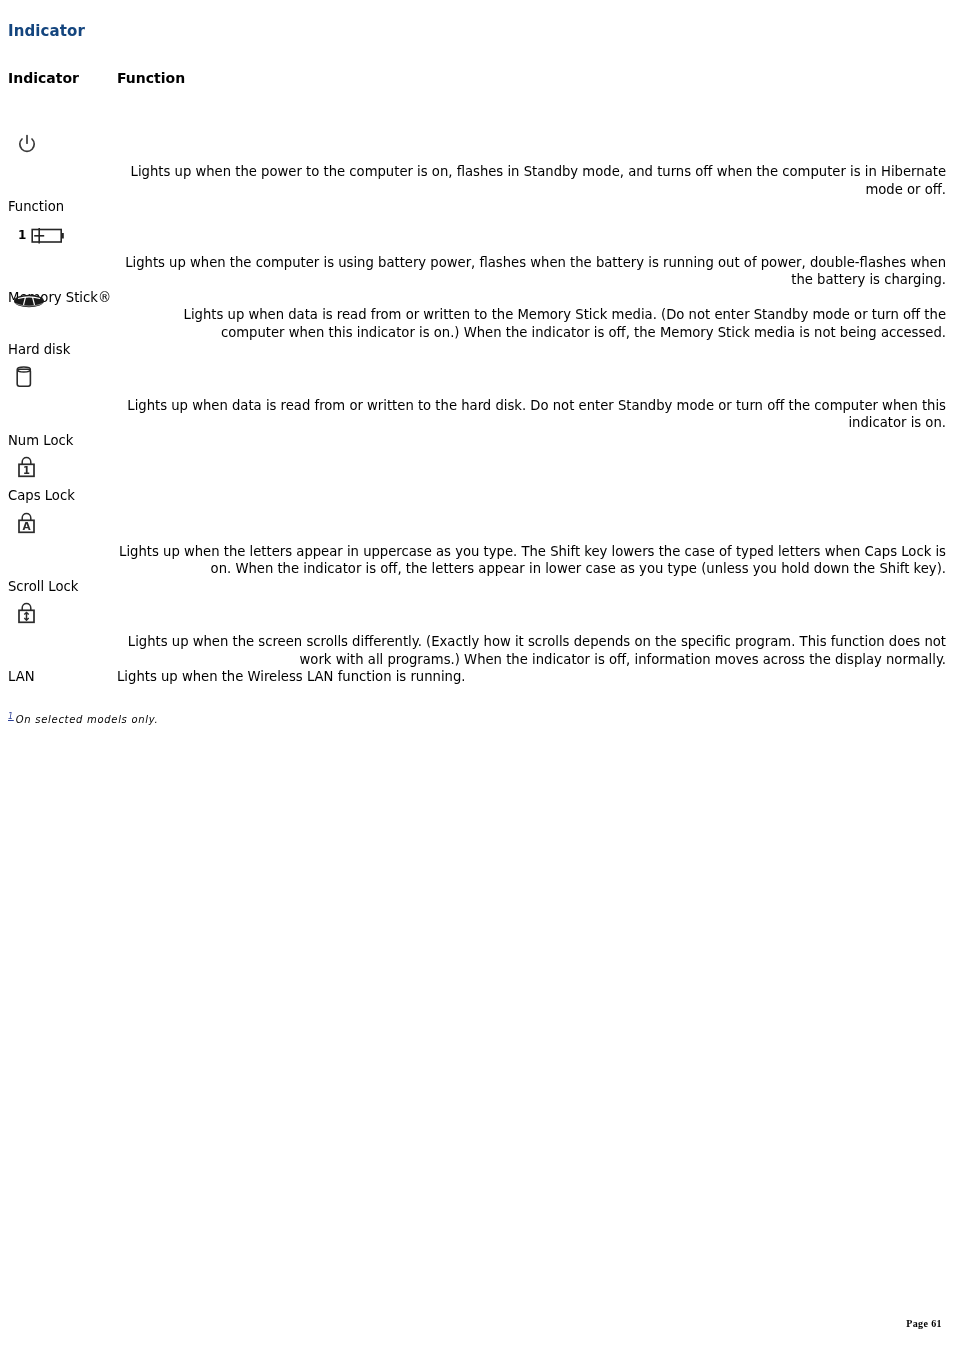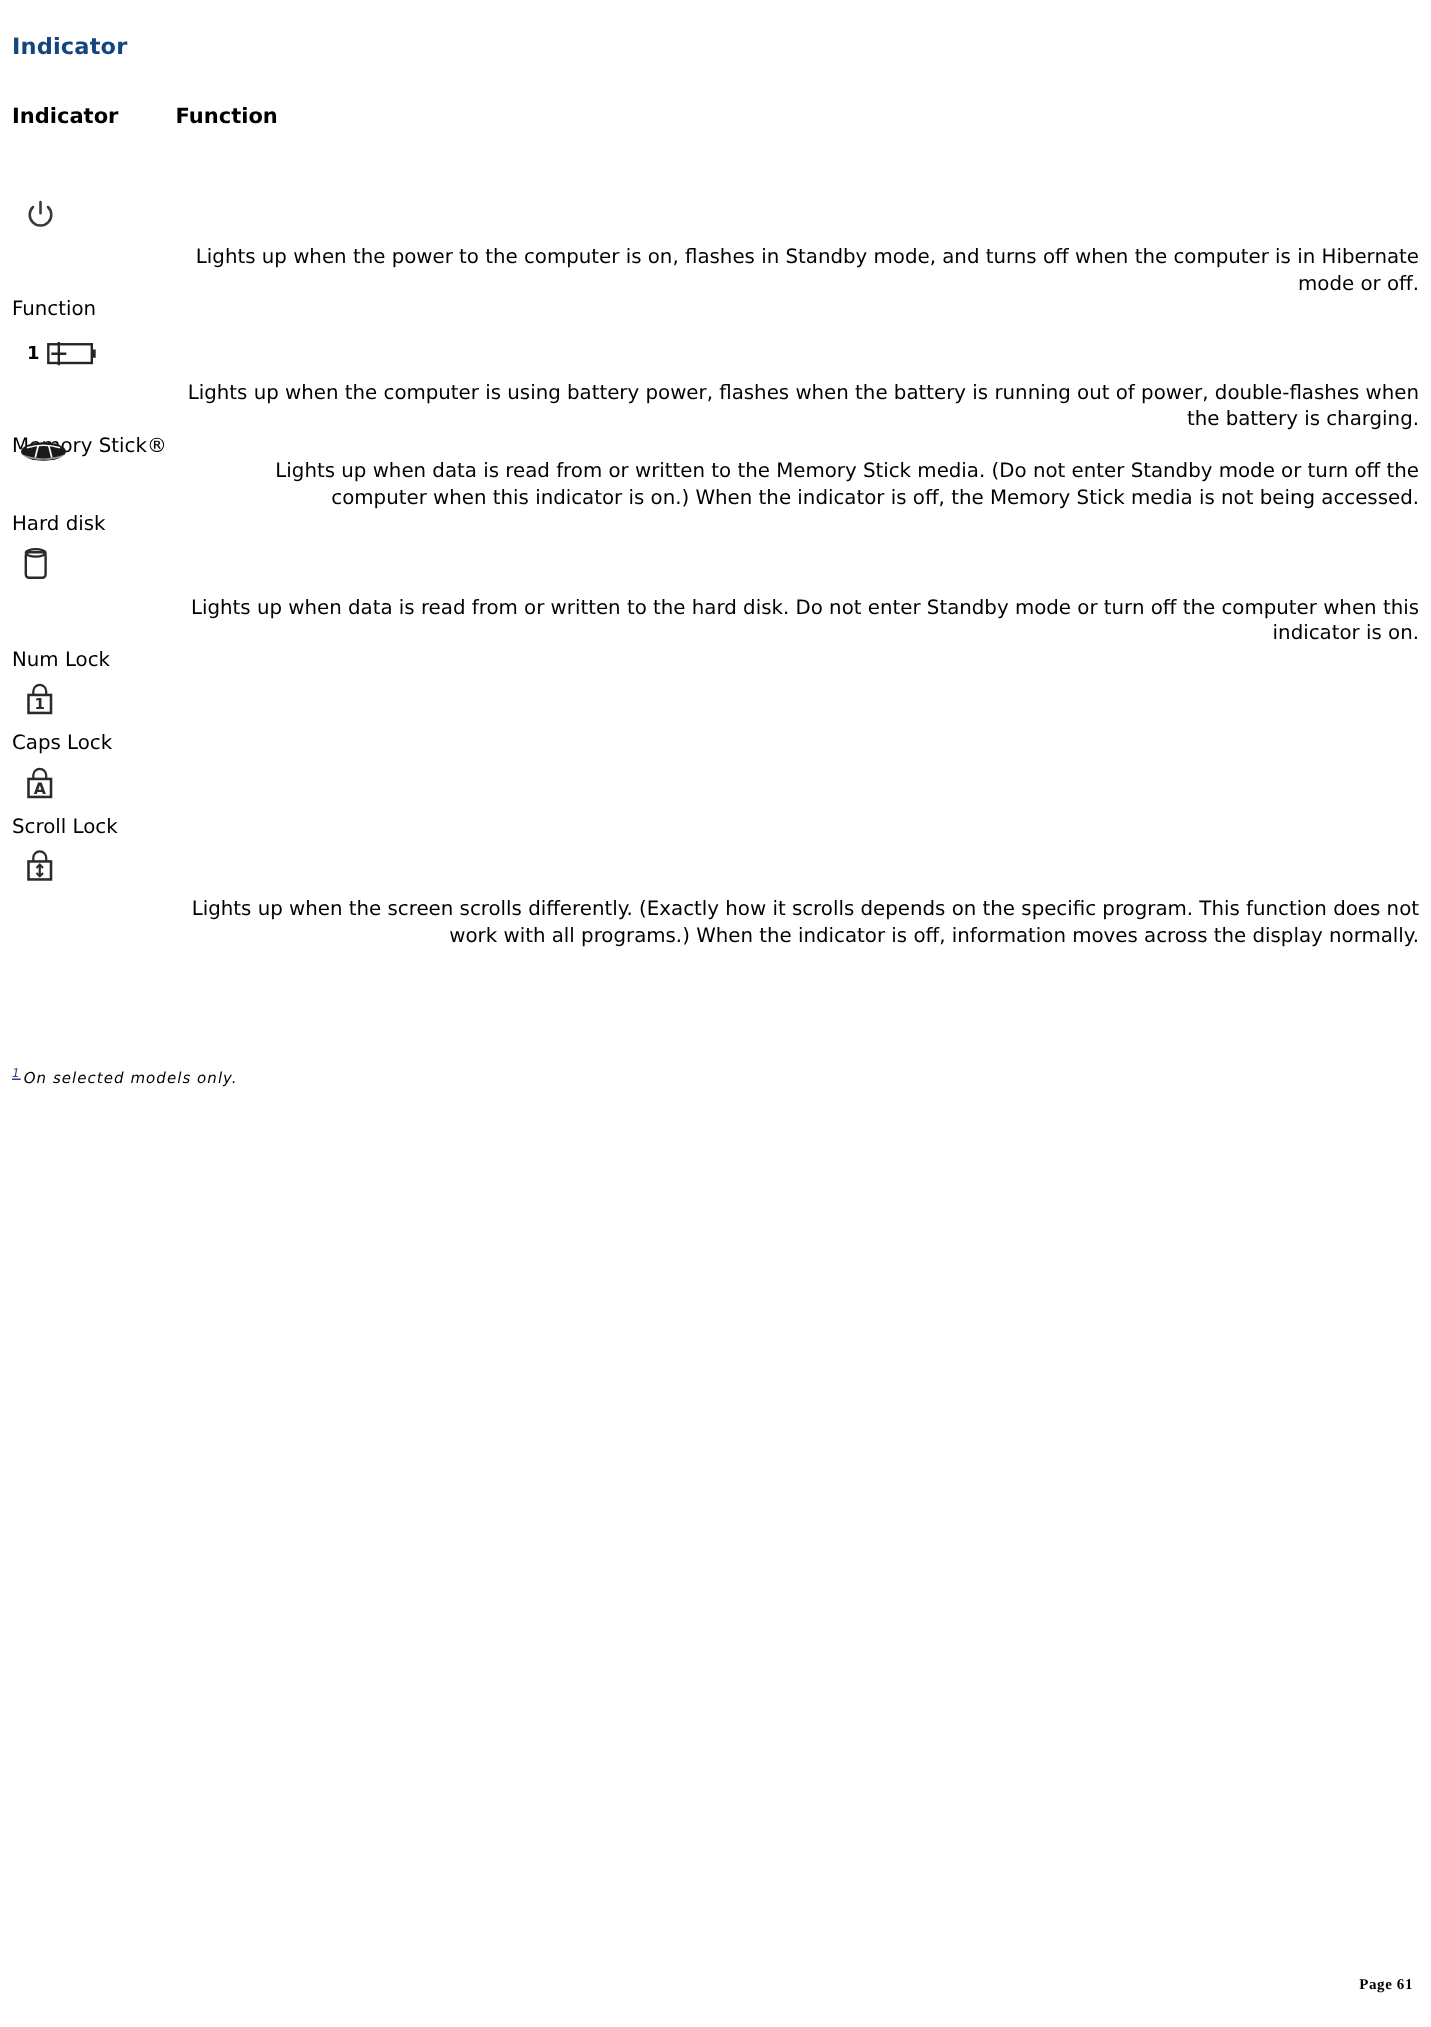--- a/index.html
+++ b/index.html
@@ -217,35 +217,37 @@
     <span class="row-label">Caps Lock</span>
     <span class="row-icon">
       <span class="icon-slot" style="margin-left:8px">
         <svg width="22" height="26" viewBox="0 0 22 26">
           <path d="M6.2 9.5 V6.9 A4.3 4.3 0 0 1 14.8 6.9 V9.5" fill="none" stroke="#2b2b2b" stroke-width="1.5"></path>
           <rect x="3.0" y="9.3" width="15" height="12" fill="none" stroke="#2b2b2b" stroke-width="1.7"></rect>
           <text x="10.5" y="19.1" font-family="'DejaVu Sans',sans-serif" font-size="10.5" font-weight="bold" text-anchor="middle" fill="#2b2b2b">A</text>
         </svg>
       </span>
     </span>
+    <span class="desc">Lights up when the letters appear in uppercase as you type. The Shift key lowers the case of typed letters when Caps Lock is on. When the indicator is off, the letters appear in lower case as you type (unless you hold down the Shift key).</span>
 
     <span class="row-label">Scroll Lock</span>
     <span class="row-icon">
       <span class="icon-slot" style="margin-left:8px">
         <svg width="22" height="26" viewBox="0 0 22 26">
           <path d="M6.2 9.5 V6.9 A4.3 4.3 0 0 1 14.8 6.9 V9.5" fill="none" stroke="#2b2b2b" stroke-width="1.5"></path>
           <rect x="3.0" y="9.3" width="15" height="12" fill="none" stroke="#2b2b2b" stroke-width="1.7"></rect>
           <line x1="10.5" y1="11.8" x2="10.5" y2="18.8" stroke="#2b2b2b" stroke-width="1.5"></line>
           <path d="M8.3 13.6 L10.5 11.4 L12.7 13.6" fill="none" stroke="#2b2b2b" stroke-width="1.4"></path>
           <path d="M8.3 17.0 L10.5 19.2 L12.7 17.0" fill="none" stroke="#2b2b2b" stroke-width="1.4"></path>
         </svg>
       </span>
     </span>
     <span class="desc">Lights up when the screen scrolls differently. (Exactly how it scrolls depends on the specific program. This function does not work with all programs.) When the indicator is off, information moves across the display normally.</span>
 
+    <span class="desc-inline"><span class="di-label">LAN</span><span>Lights up when the Wireless LAN function is running.</span></span>
 
   </div>
 
   <div class="footnote">
     <span class="fn-marker">1</span><span>On selected models only.</span>
   </div>
 
   <div class="page-footer">Page 61</div>
 
 </div>

